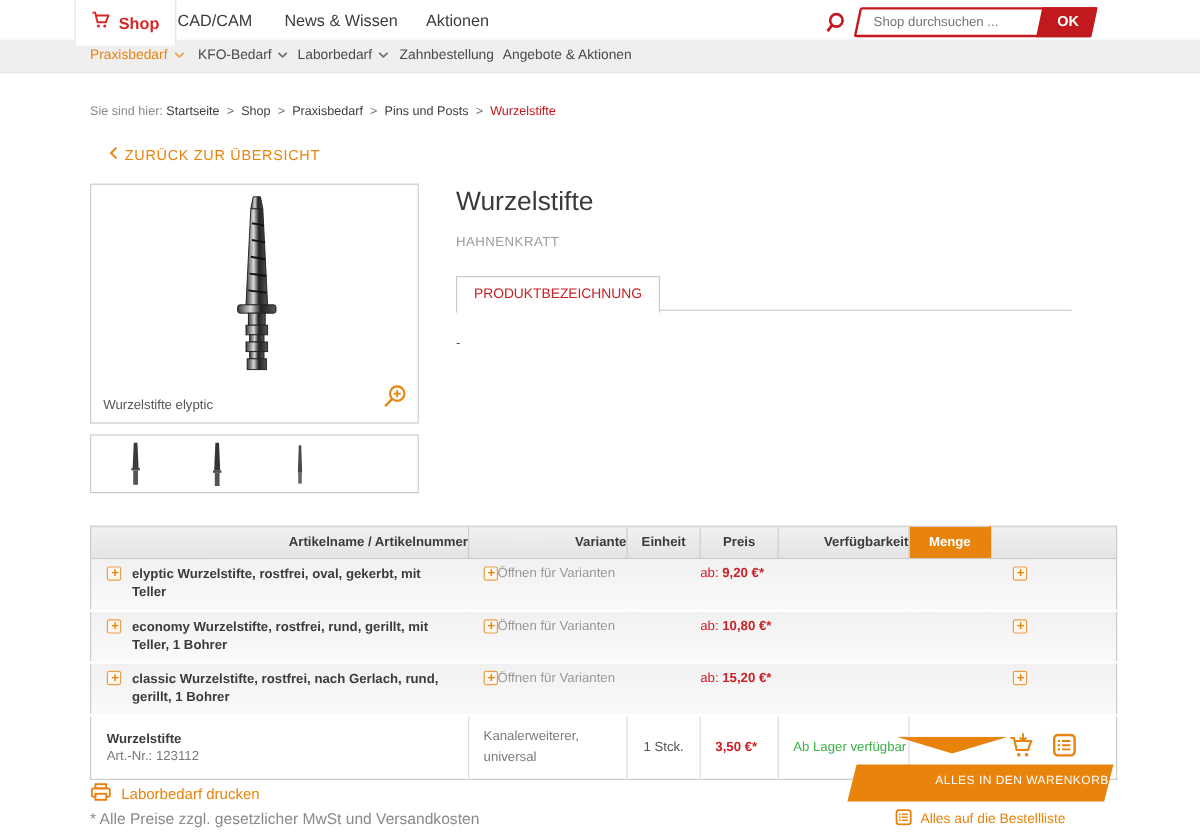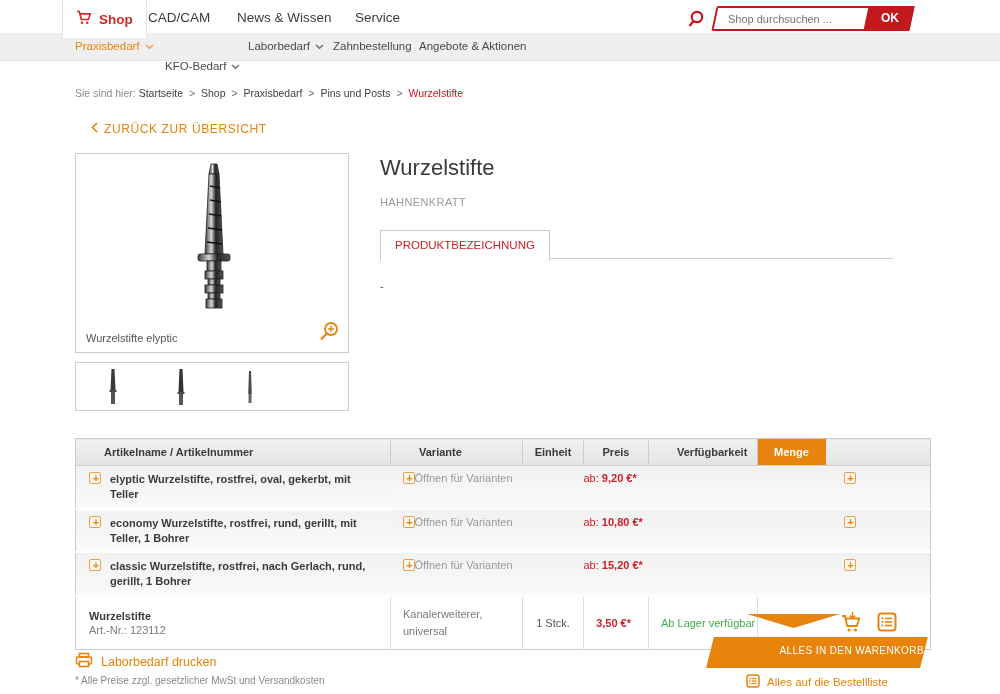--- a/index.html
+++ b/index.html
@@ -20,21 +20,21 @@
   .search-mag { position:absolute; left:0; top:3px; }
   .search-bg { position:absolute; left:26px; top:0; width:198px; height:25px; background:#fff;
     border:2px solid #c2191f; transform:skewX(-12deg); border-radius:2px; }
   .search-okbg { position:absolute; left:178px; top:0; width:46px; height:25px; background:#c2191f; transform:skewX(-12deg); }
   .search-input { position:absolute; left:40px; top:2px; width:130px; height:21px; border:none; outline:none;
     font-size:11px; color:#444; background:transparent; font-family:"Liberation Sans",sans-serif; }
   .search-ok { position:absolute; left:186px; top:5px; width:32px; text-align:center; color:#fff; font-weight:bold; font-size:12px; cursor:pointer; }
 
   .subnav-item { position:absolute; top:7px; font-size:11.5px; color:#4a4a4a; display:flex; align-items:center; gap:5px; cursor:pointer; }
   .subnav-item.active { color:#e8830c; }
-  .sn-1 { left:75px; } .sn-2 { left:165px;margin-top:20px; } .sn-3 { left:248px; } .sn-4 { left:333px; } .sn-5 { left:419px; }
+  .sn-1 { left:75px; } .sn-2 { left:165px; } .sn-3 { left:248px; } .sn-4 { left:333px; } .sn-5 { left:419px; }
 
   
   .breadcrumb { position:absolute; left:75px; top:87px; font-size:10.5px; color:#3f3f3f; }
   .breadcrumb .pre { color:#8a8a8a; }
   .breadcrumb .sep { color:#6e6e6e; margin:0 3px; }
   .breadcrumb .cur { color:#c2191f; }
   .back-link { position:absolute; left:91px; top:122px; font-size:12px; color:#e8830c; letter-spacing:0.6px;
     display:flex; gap:6px; cursor:pointer; }
 
   
@@ -53,21 +53,21 @@
   .tabbar { position:absolute; top:75px; width:513px; }
   .tab-active { display:inline-block; padding:8px 14px 9px; border:1px solid #ccc; border-bottom:1px solid #fff;
     background:#fff; color:#cc2027; font-size:11.5px; position:relative; z-index:2; cursor:pointer; }
   .tab-underline { position:absolute; left:0; top:28px; width:513px; border-bottom:1px solid #ccc; z-index:1; }
   .prod-desc { position:absolute; top:125px; font-size:11px; color:#555; }
 
   
   .table-zone { position:absolute; left:75px; top:438px; width:855px; }
   table.art { width:855px; border-collapse:collapse; table-layout:fixed; border:1px solid #ccc; }
   table.art th { height:27px; background:linear-gradient(#f1f1f1,#e3e3e3); font-size:11px; color:#3b3b3b;
-    text-align:left; padding-left:28px; border-right:1px solid #ccc; border-bottom:1px solid #ccc; font-weight:bold; }
+    text-align:right; padding-left:1px; border-right:1px solid #ccc; border-bottom:1px solid #ccc; font-weight:bold; }
   table.art th.c { text-align:center; padding-left:0; }
   table.art th.menge { background:#e8830c; color:#fff; text-align:center; padding-left:0; border-right:1px solid #e8830c; }
   table.art th.blank { border-right:none; }
   tr.vrow td { background:linear-gradient(#f1f1f1,#fafafa); font-size:11px; vertical-align:top;
     padding-top:6px; padding-bottom:6px; border-bottom:2px solid #fff; }
   tr.vrow .namecell { display:flex; gap:9px; padding-left:13px; }
   tr.vrow .name { font-weight:bold; color:#3b3b3b; line-height:1.35; padding-right:20px; }
   tr.vrow .varcell { display:flex; gap:0; padding-left:12px; color:#999; cursor:pointer; }
   td.pricecell { text-align:right; padding-right:17px; color:#cc2027; white-space:nowrap; }
   td.pricecell b { font-weight:bold; }
@@ -88,21 +88,21 @@
   .plusbox { display:inline-block; width:12px; height:12px; border:1px solid #e8a04b; border-radius:2px;
     background:#fef7ee; position:relative; flex:none; cursor:pointer; }
   .plusbox::before { content:"+"; position:absolute; left:0; top:-1px; width:12px; text-align:center;
     font-size:11px; line-height:13px; color:#e8830c; font-weight:bold; }
 
   .chevron-down-band { position:absolute; left:672px; top:176px; z-index:2; }
 
   
   .print-link { position:absolute; left:75px; top:652px; display:flex; align-items:center; gap:8px;
     color:#e8830c; font-size:12.5px; cursor:pointer; }
-  .price-note { position:absolute; left:75px; top:675px; font-size:10px; color:#8a8a8a; }
+  .price-note { position:absolute; left:75px; top:675px; font-size:13px; color:#8a8a8a; }
   .addall-zone { position:absolute; left:710px; top:637px; width:214px; height:31px; cursor:pointer; }
   .addall-bg { position:absolute; inset:0; background:#e8830c; transform:skewX(-14deg); }
   .addall-label { position:absolute; width:100%; top:8px; text-align:right; color:#fff; font-size:10px; letter-spacing:0.4px; }
   .orderlist-link { position:absolute; left:710px; top:674px; width:214px; display:flex; justify-content:center;
     align-items:center; gap:7px; color:#e8830c; font-size:11.5px; cursor:pointer; }
 </style>
 </head>
 <body>
 
 <div class="page">
@@ -113,21 +113,21 @@
         <svg width="17" height="15" viewBox="0 0 17 15">
             <path d="M1 1.5h2.3l2 8h7l2-5.6H4" fill="none" stroke="#d2282a" stroke-width="1.6"></path>
             <circle cx="6" cy="12.7" r="1.3" fill="#d2282a"></circle>
             <circle cx="11.3" cy="12.7" r="1.3" fill="#d2282a"></circle>
           </svg>
       </span>
       <span class="lbl">Shop</span>
     </div>
     <div class="nav-item nav-cadcam">CAD/CAM</div>
     <div class="nav-item nav-news">News &amp; Wissen</div>
-    <div class="nav-item nav-service">Service</div>
+    <div class="nav-item nav-service">Aktionen</div>
 
     <div class="search-zone">
       <span class="search-mag">
         <svg width="20" height="20" viewBox="0 0 20 20">
             <circle cx="9" cy="8" r="5.2" fill="none" stroke="#c2191f" stroke-width="2.2"></circle>
             <line x1="5.4" y1="12" x2="1.6" y2="17" stroke="#c2191f" stroke-width="2.4"></line>
           </svg>
       </span>
       <div class="search-bg"></div>
       <div class="search-okbg"></div>

